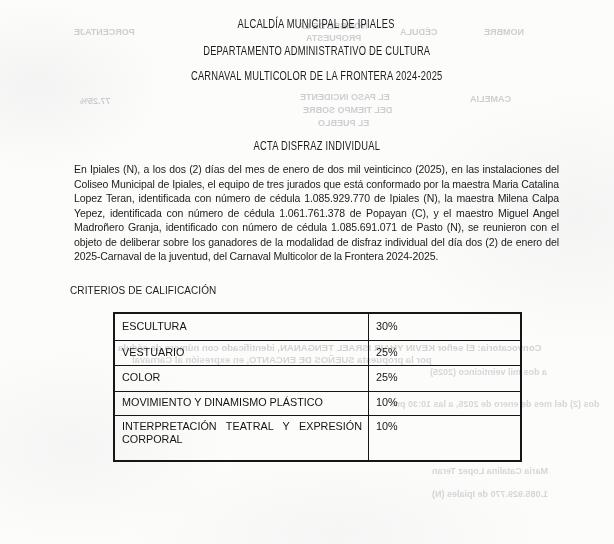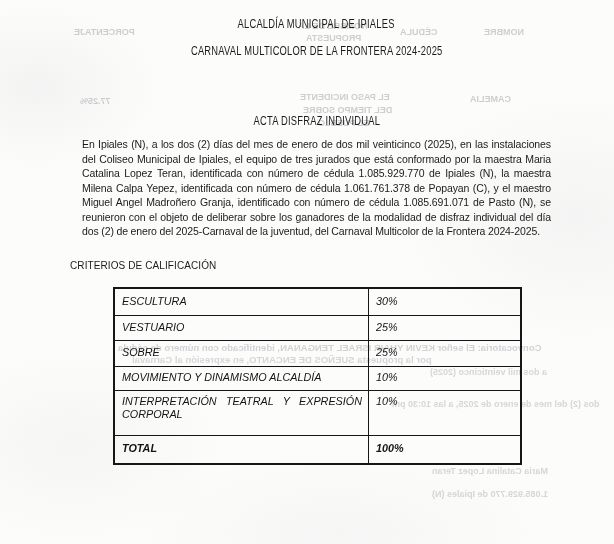--- a/index.html
+++ b/index.html
@@ -35,21 +35,21 @@
   .doc-heading.h3 { margin-bottom: 2px; }
   .doc-heading.title { margin-top: 56px; margin-bottom: 0; }
   .squeeze {
     display: inline-block;
     transform: scaleX(0.72);
     transform-origin: 50% 50%;
     letter-spacing: 0.3px;
   }
 
   .body-par {
-    margin: 12px;
+    margin: 4px;
     font-size: 10.5px;
     line-height: 14.5px;
     text-align: justify;
     letter-spacing: -0.1px;
     word-spacing: -0.2px;
     color: #1b1b1b;
   }
   .body-par.p1 { margin-top: 9px; }
   .body-par.p2 { margin-top: 11px; }
 
@@ -57,21 +57,20 @@
     margin: 20px 0 0 0;
     font-size: 10px;
     line-height: 13px;
     letter-spacing: 0.1px;
   }
 
   table.criteria {
     border-collapse: collapse;
     margin: 15px 0 0 43px;
     border: 2px solid #161616;
-    font-style: italic;
   }
   table.criteria td {
     border: 1.5px solid #161616;
     font-size: 10.8px;
     line-height: 13.5px;
     vertical-align: middle;
     padding: 0 6px 0 7px;
     color: #141414;
   }
   td.c-label { width: 240px; }
@@ -133,20 +132,23 @@
   <div class="bleed bf12">a dos mil veinticinco (2025)</div>
   <div class="bleed bf13">dos (2) del mes de enero de 2025, a las 10:30 pm</div>
   <div class="bleed bf14">Maria Catalina Lopez Teran</div>
   <div class="bleed bf15">1.085.929.770 de Ipiales (N)</div>
 
   <div class="content">
 
     <div class="doc-heading h1">
       <span class="squeeze">ALCALDÍA MUNICIPAL DE IPIALES</span>
     </div>
+    <div class="doc-heading h2">
+      <span class="squeeze">DEPARTAMENTO ADMINISTRATIVO DE CULTURA</span>
+    </div>
     <div class="doc-heading h3">
       <span class="squeeze">CARNAVAL MULTICOLOR DE LA FRONTERA 2024-2025</span>
     </div>
 
     <div class="doc-heading title">
       <span class="squeeze">ACTA DISFRAZ INDIVIDUAL</span>
     </div>
 
     <p class="body-par p1">En Ipiales (N), a los dos (2) días del mes de enero de dos mil veinticinco (2025), en las instalaciones del Coliseo Municipal de Ipiales, el equipo de tres jurados que está conformado por la maestra Maria Catalina Lopez Teran, identificada con número de cédula 1.085.929.770 de Ipiales (N), la maestra Milena Calpa Yepez, identificada con número de cédula 1.061.761.378 de Popayan (C), y el maestro Miguel Angel Madroñero Granja, identificado con número de cédula 1.085.691.071 de Pasto (N), se reunieron con el objeto de deliberar sobre los ganadores de la modalidad de disfraz individual del día dos (2) de enero del 2025-Carnaval de la juventud, del Carnaval Multicolor de la Frontera 2024-2025.</p>
 
@@ -157,32 +159,28 @@
       <tbody>
         <tr class="r1">
           <td class="c-label">ESCULTURA</td>
           <td class="c-value">30%</td>
         </tr>
         <tr class="r2">
           <td class="c-label">VESTUARIO</td>
           <td class="c-value">25%</td>
         </tr>
         <tr class="r3">
-          <td class="c-label">SOBRE</td>
+          <td class="c-label">COLOR</td>
           <td class="c-value">25%</td>
         </tr>
         <tr class="r4">
-          <td class="c-label">MOVIMIENTO Y DINAMISMO ALCALDÍA</td>
+          <td class="c-label">MOVIMIENTO Y DINAMISMO PLÁSTICO</td>
           <td class="c-value">10%</td>
         </tr>
         <tr class="r5">
           <td class="c-label">INTERPRETACIÓN TEATRAL Y EXPRESIÓN CORPORAL</td>
           <td class="c-value">10%</td>
-        </tr>
-        <tr class="r6">
-          <td class="c-label">TOTAL</td>
-          <td class="c-value">100%</td>
         </tr>
       </tbody>
     </table>
 
   </div>
 </div>
 
 </body></html>

